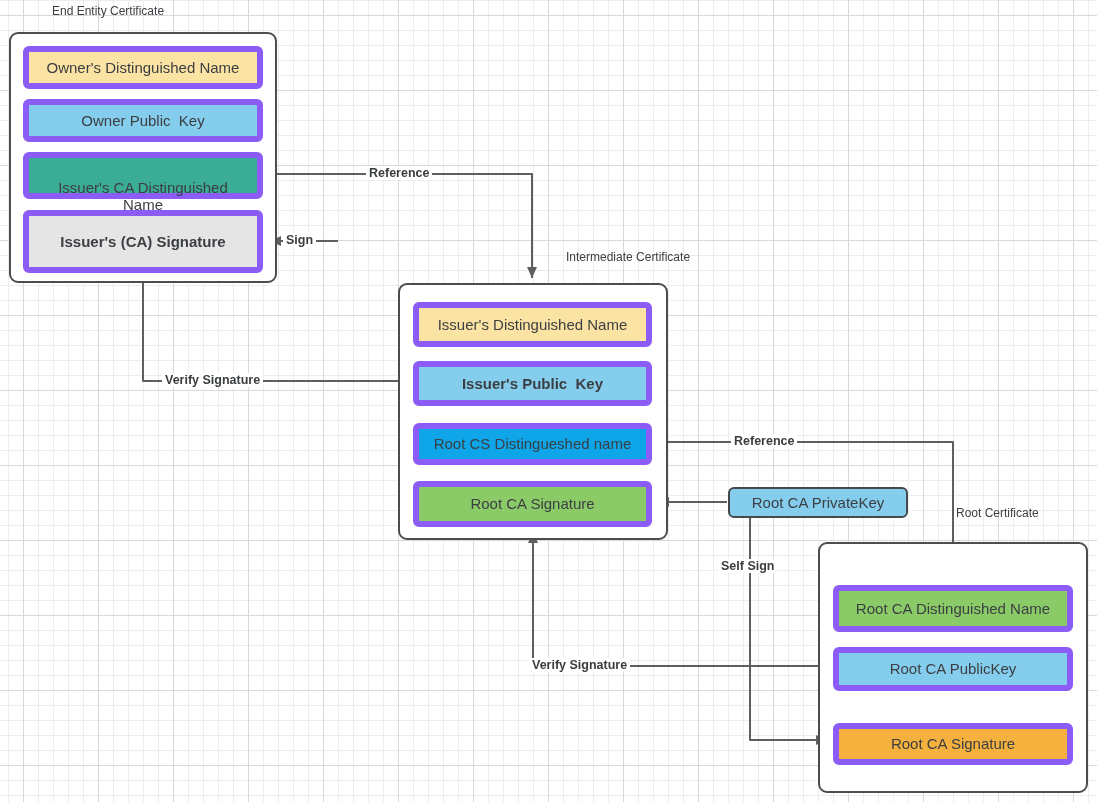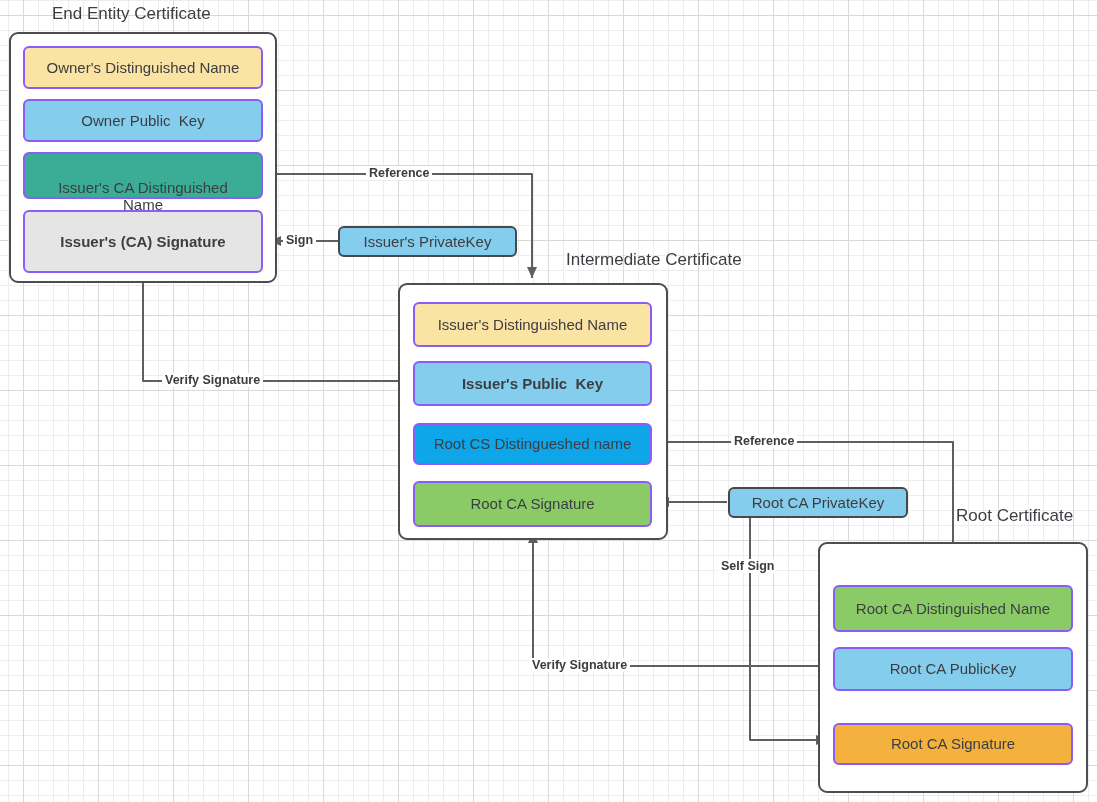--- a/index.html
+++ b/index.html
@@ -10,23 +10,23 @@
     background-image:
       linear-gradient(to right, #d9d9d9 1px, transparent 1px),
       linear-gradient(to bottom, #d9d9d9 1px, transparent 1px),
       linear-gradient(to right, #ededed 1px, transparent 1px),
       linear-gradient(to bottom, #ededed 1px, transparent 1px);
     background-size: 75px 75px, 75px 75px, 15px 15px, 15px 15px;
     background-position: 23px 0, 0 15px, 8px 0, 0 0;
   }
   .group { position:absolute; background:#ffffff; border:2px solid #4a4e53;
     border-radius:9px; }
-  .group-title { position:absolute; font-size:17px; color:#3b3e42;
+  .group-title { position:absolute; font-size:12px; color:#3b3e42;
     white-space:nowrap; }
-  .field { position:absolute; border:2px solid #8b5cf6; border-radius:6px;
+  .field { position:absolute; border:6px solid #8b5cf6; border-radius:6px;
     display:flex; align-items:center; justify-content:center;
     font-size:15px; color:#3b3e42; text-align:center; }
   .field .lbl { white-space:pre-wrap; line-height:1.15; }
   .lbl.narrow { max-width:205px;margin-top:41px; }
   .keybox { position:absolute; border:2px solid #45494d; border-radius:6px;
     display:flex; align-items:center; justify-content:center;
     font-size:15px; color:#3b3e42; }
   svg.edges { position:absolute; left:0; top:0; width:1097px; height:802px;
     pointer-events:none; }
   svg.edges path { fill:none; stroke:#5f5f5f; stroke-width:2;
@@ -92,23 +92,20 @@
       <span class="lbl">Root CA Distinguished Name</span>
     </div>
     <div class="field" style="left: 13px; top: 103px; width: 240px; height: 44px; background-color: rgb(133, 205, 236);">
       <span class="lbl">Root CA PublicKey</span>
     </div>
     <div class="field" style="left: 13px; top: 179px; width: 240px; height: 42px; background-color: rgb(244, 177, 62);">
       <span class="lbl">Root CA Signature</span>
     </div>
   </div>
 
-  <div class="keybox" style="left: 338px; top: 226px; width: 179px; height: 31px; background-color: rgb(133, 205, 236);">
-    <span class="lbl">Issuer's PrivateKey</span>
-  </div>
   <div class="keybox" style="left: 728px; top: 487px; width: 180px; height: 31px; background-color: rgb(133, 205, 236);">
     <span class="lbl">Root CA PrivateKey</span>
   </div>
 
   <div class="edge-label" style="left:366px; top:166px">Reference</div>
   <div class="edge-label" style="left:283px; top:233px">Sign</div>
   <div class="edge-label" style="left:162px; top:373px">Verify Signature</div>
   <div class="edge-label" style="left:731px; top:434px">Reference</div>
   <div class="edge-label" style="left:718px; top:559px">Self Sign</div>
   <div class="edge-label" style="left:529px; top:658px">Verify Signature</div>

